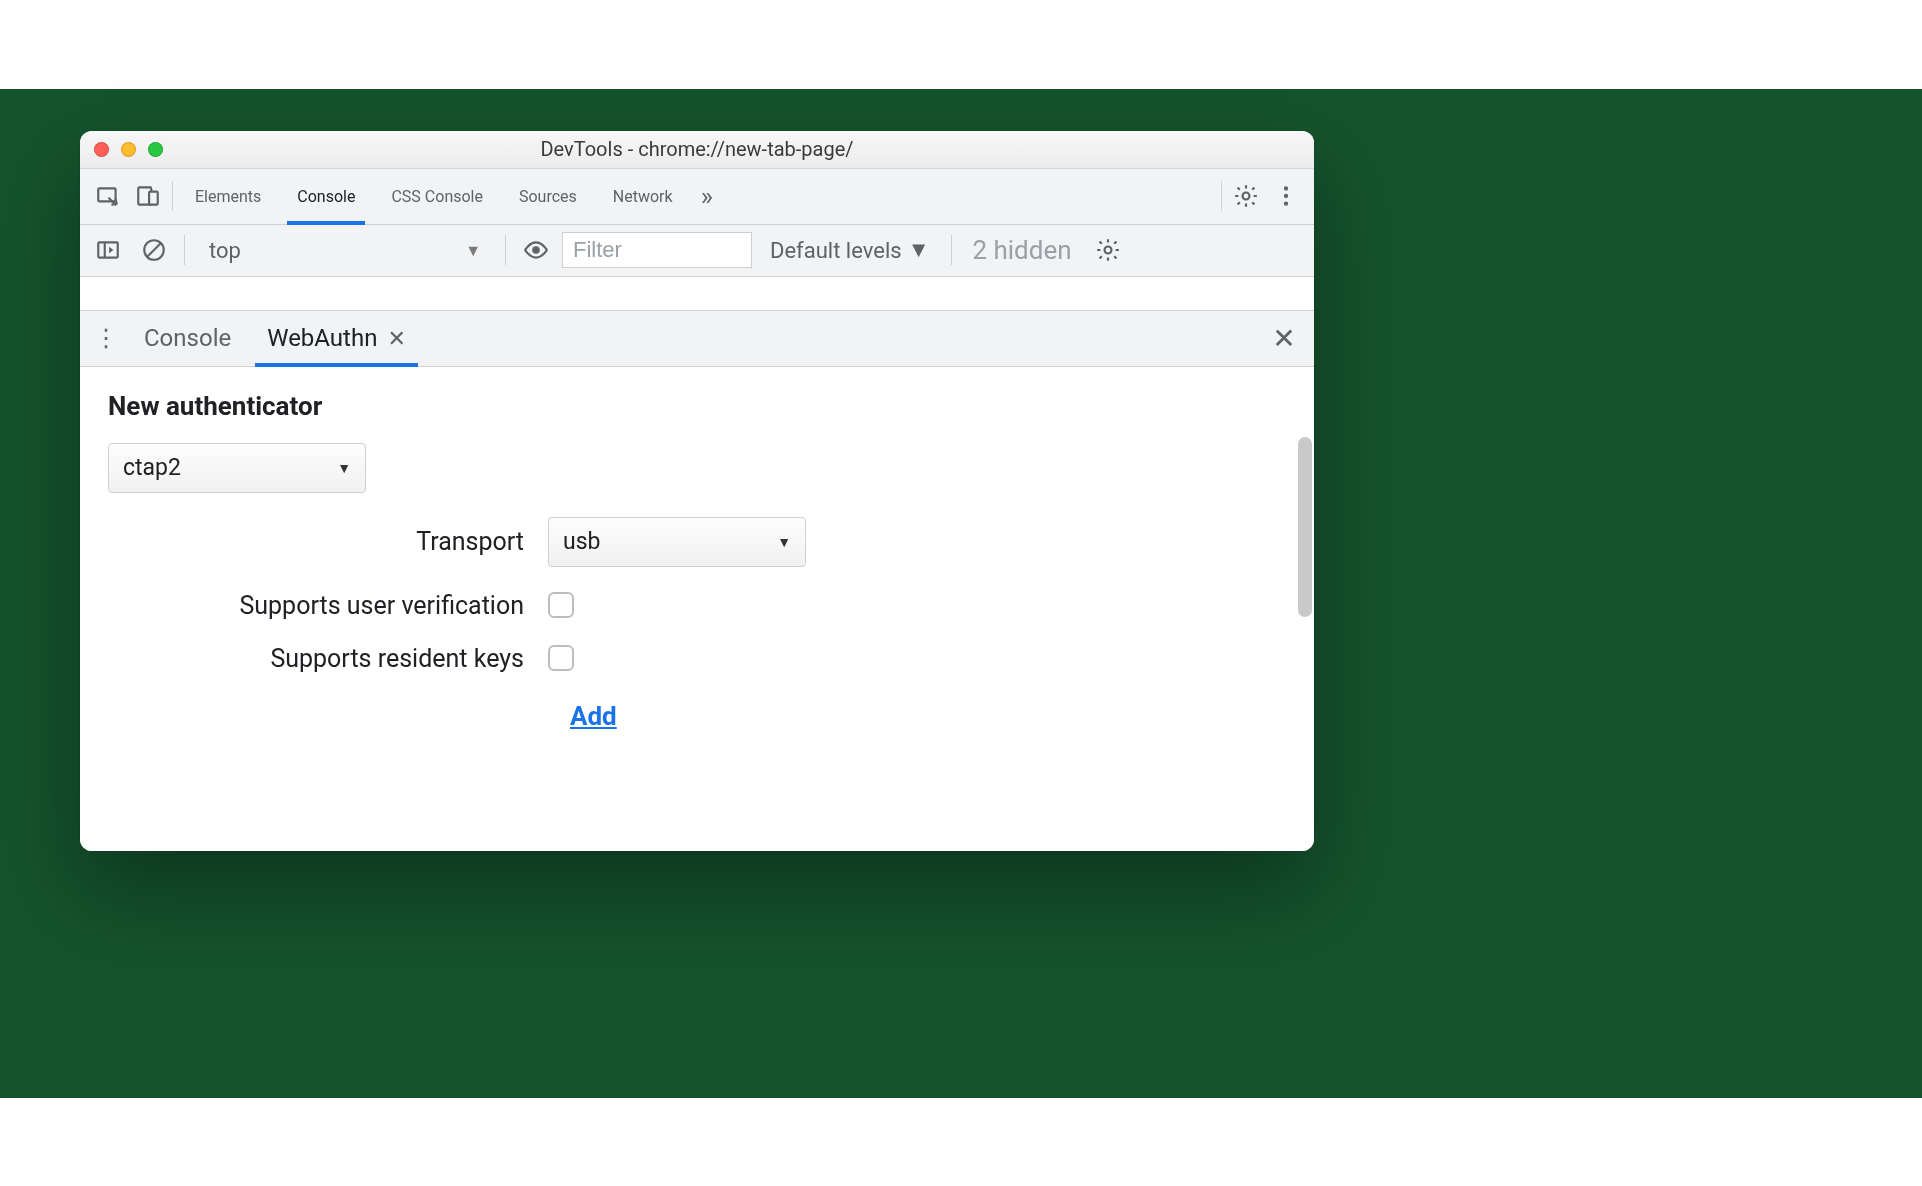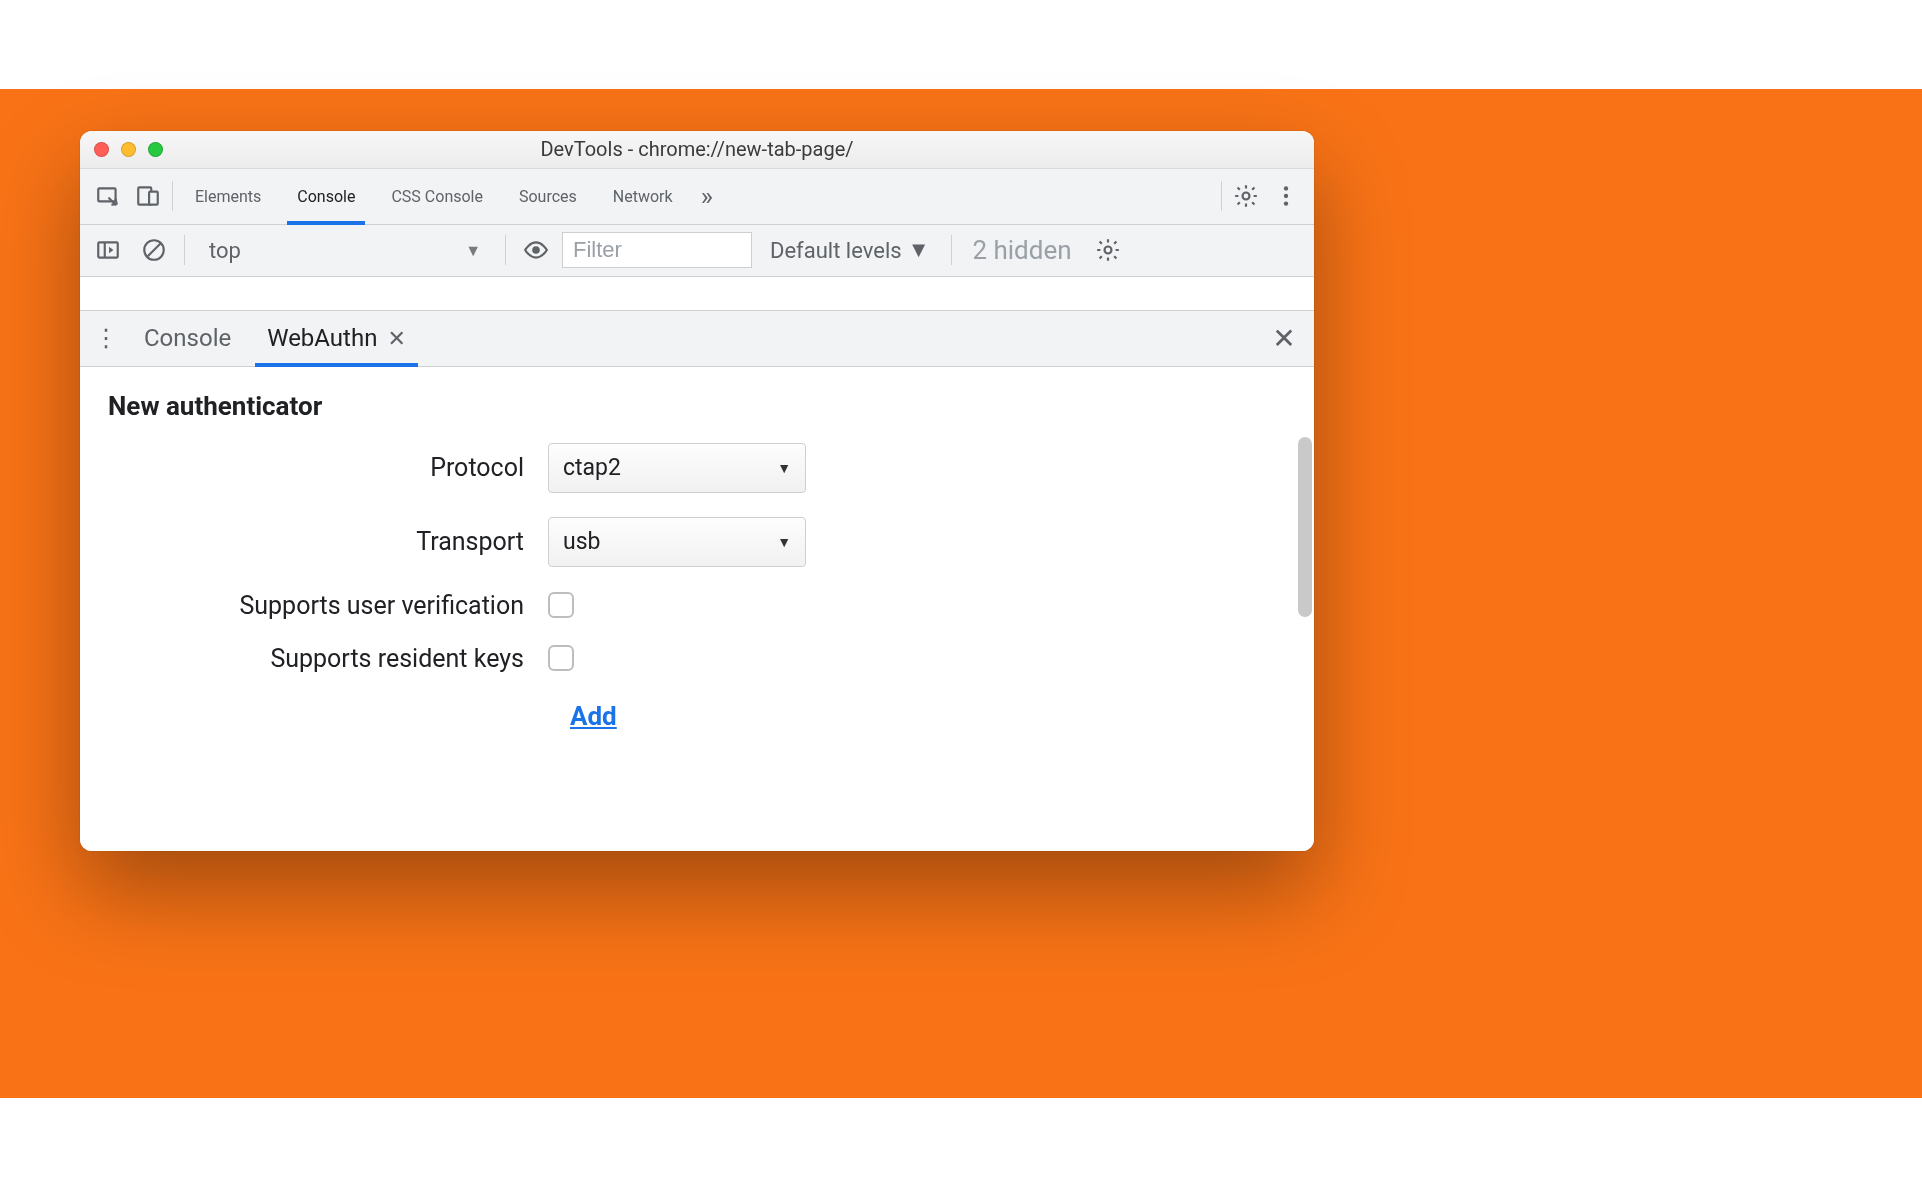--- a/index.html
+++ b/index.html
@@ -8,21 +8,21 @@
     font-family: -apple-system, BlinkMacSystemFont, "Segoe UI", Roboto, "Helvetica Neue", Arial, sans-serif;
     background: #fff;
     display: flex;
     align-items: center;
     justify-content: center;
   }
   .stage {
     width: 1922px;
     height: 1009px;
     position: relative;
-    background: #f97316;
+    background: #14532d;
   }
   .window {
     position: absolute;
     left: 80px;
     top: 42px;
     width: 1234px;
     height: 720px;
     border-radius: 12px;
     background: #fff;
     box-shadow: 0 40px 90px rgba(0,0,0,0.35), 0 0 0 1px rgba(0,0,0,0.05);
@@ -345,21 +345,20 @@
         <span class="close-x">✕</span>
       </div>
       <div class="drawer-close">✕</div>
     </div>
 
     <div class="content">
       <div class="section-title">New authenticator</div>
 
       <div class="form">
         <div class="row">
-          <div class="row-label">Protocol</div>
           <div class="select">
             <span>ctap2</span>
             <span class="caret">▼</span>
           </div>
         </div>
         <div class="row">
           <div class="row-label">Transport</div>
           <div class="select">
             <span>usb</span>
             <span class="caret">▼</span>

